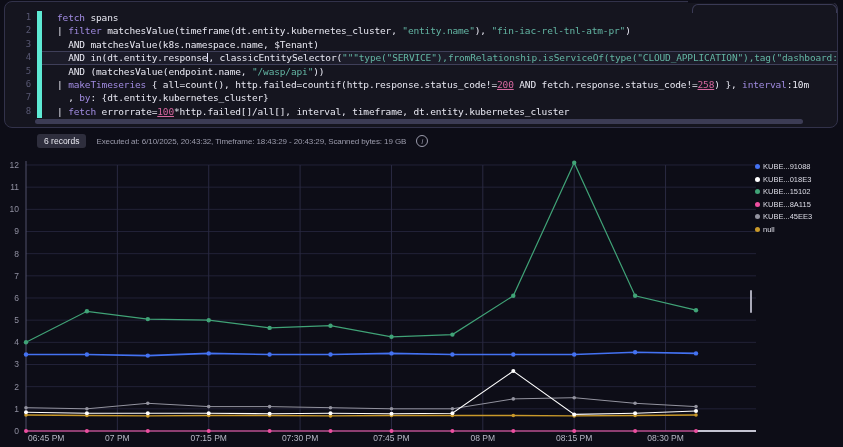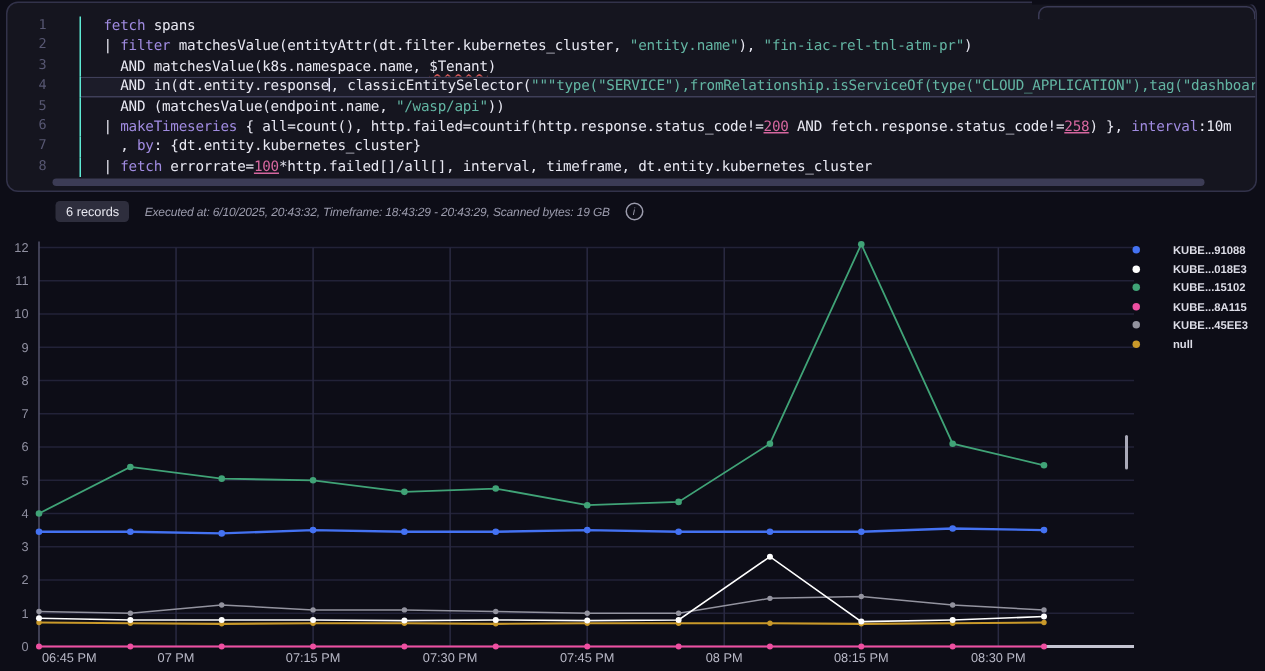--- a/index.html
+++ b/index.html
@@ -16,58 +16,58 @@
   .notch-cover{position:absolute;left:688px;top:0;width:150px;height:3px;background:#0d0d17;}
   .notch-border{
     position:absolute;left:692px;top:4px;width:143px;height:8px;
     border:1px solid #3a3a55;border-bottom:none;border-radius:6px 6px 0 0;
     background:transparent;pointer-events:none;
   }
   .code-wrap{position:absolute;top:9px;left:0;right:0;}
   .crow{display:flex;height:13.4px;line-height:13.4px;
     font-family:"DejaVu Sans Mono",monospace;font-size:9.5px;letter-spacing:-0.15px;}
   .gut{width:26px;text-align:right;color:#575772;flex:none;font-size:9px;}
-  .ctext{flex:1;padding-left:15px;margin-left:22px;white-space:pre;overflow:hidden;
-    color:#e8e8f2;border-left:1px solid #5eead4;}
+  .ctext{flex:1;padding-left:15px;margin-left:6px;white-space:pre;overflow:hidden;
+    color:#e8e8f2;border-left:5px solid #5eead4;}
   .crow.active .ctext{
     background:rgba(130,130,180,0.07);
     box-shadow:inset 0 1px 0 rgba(130,130,180,0.35), inset 0 -1px 0 rgba(130,130,180,0.35);
   }
   .kw{color:#a08be0;} .str{color:#63b5a3;} .num{color:#d6679f;text-decoration:underline;} .pl{color:#e8e8f2;}
   .sq{text-decoration:underline wavy #d05757;text-decoration-thickness:1px;text-underline-offset:2px;}
   .cursor{display:inline-block;width:1px;height:9px;background:#e8e8ff;vertical-align:-1px;}
   .hscroll{position:absolute;left:30px;right:26px;bottom:3px;height:5px;border-radius:3px;}
   .hscroll .thumb{height:100%;width:99%;background:#3c3c55;border-radius:3px;}
   
   .status-bar{position:absolute;top:130px;left:0;width:100%;height:22px;
     display:flex;align-items:center;gap:10px;padding-left:8px;box-sizing:border-box;margin-left:29px;}
   .records-badge{background:#2e2e3d;color:#e8e8f0;font-size:8.5px;padding:2px 7px;border-radius:3px;}
-  .exec-info{color:#9b9bac;font-size:8px;letter-spacing:-0.1px;font-style:italic;}
+  .exec-info{color:#9b9bac;font-size:8px;letter-spacing:-0.1px;}
   .info-icon{width:10px;height:10px;border:1px solid #9b9bac;border-radius:50%;color:#9b9bac;
     font-size:7px;font-style:italic;display:flex;align-items:center;justify-content:center;flex:none;}
   
   .chart-section{position:absolute;top:153px;left:0;width:843px;height:294px;}
   .chart-section svg{position:absolute;top:0;left:0;}
   .legend{position:absolute;left:755px;top:9px;display:flex;flex-direction:column;gap:3.6px;}
-  .legend-item{display:flex;align-items:center;gap:22px;font-size:7.5px;color:#dcdce6;cursor:pointer;font-weight:bold;}
+  .legend-item{display:flex;align-items:center;gap:3px;font-size:7.5px;color:#dcdce6;cursor:pointer;}
   .ldot{width:5px;height:5px;border-radius:50%;flex:none;}
   .right-marker{position:absolute;left:750px;top:137px;width:2px;height:23px;background:#a9a9b8;border-radius:1px;}
 </style>
 </head>
 <body>
 
 <div class="editor-panel">
   <div class="code-wrap" id="code-lines">
       <div class="crow">
         <span class="gut">1</span>
         <span class="ctext"><span class="kw">fetch</span><span class="pl"> spans</span></span>
       </div>
       <div class="crow">
         <span class="gut">2</span>
-        <span class="ctext"><span class="pl">| </span><span class="kw">filter</span><span class="pl"> matchesValue(entityAttr(dt.filter.kubernetes_cluster, </span><span class="str">"entity.name"</span><span class="pl">), </span><span class="str">"fin-iac-rel-tnl-atm-pr"</span><span class="pl">)</span></span>
+        <span class="ctext"><span class="pl">| </span><span class="kw">filter</span><span class="pl"> matchesValue(timeframe(dt.entity.kubernetes_cluster, </span><span class="str">"entity.name"</span><span class="pl">), </span><span class="str">"fin-iac-rel-tnl-atm-pr"</span><span class="pl">)</span></span>
       </div>
       <div class="crow">
         <span class="gut">3</span>
         <span class="ctext"><span class="pl">  AND matchesValue(k8s.namespace.name, </span><span class="pl sq">$Tenant</span><span class="pl">)</span></span>
       </div>
       <div class="crow active">
         <span class="gut">4</span>
         <span class="ctext"><span class="pl">  AND in(dt.entity.response</span><span class="cursor"></span><span class="pl">, classicEntitySelector(</span><span class="str">"""type("SERVICE"),fromRelationship.isServiceOf(type("CLOUD_APPLICATION"),tag("dashboard:atm"))"""</span></span>
       </div>
       <div class="crow">

